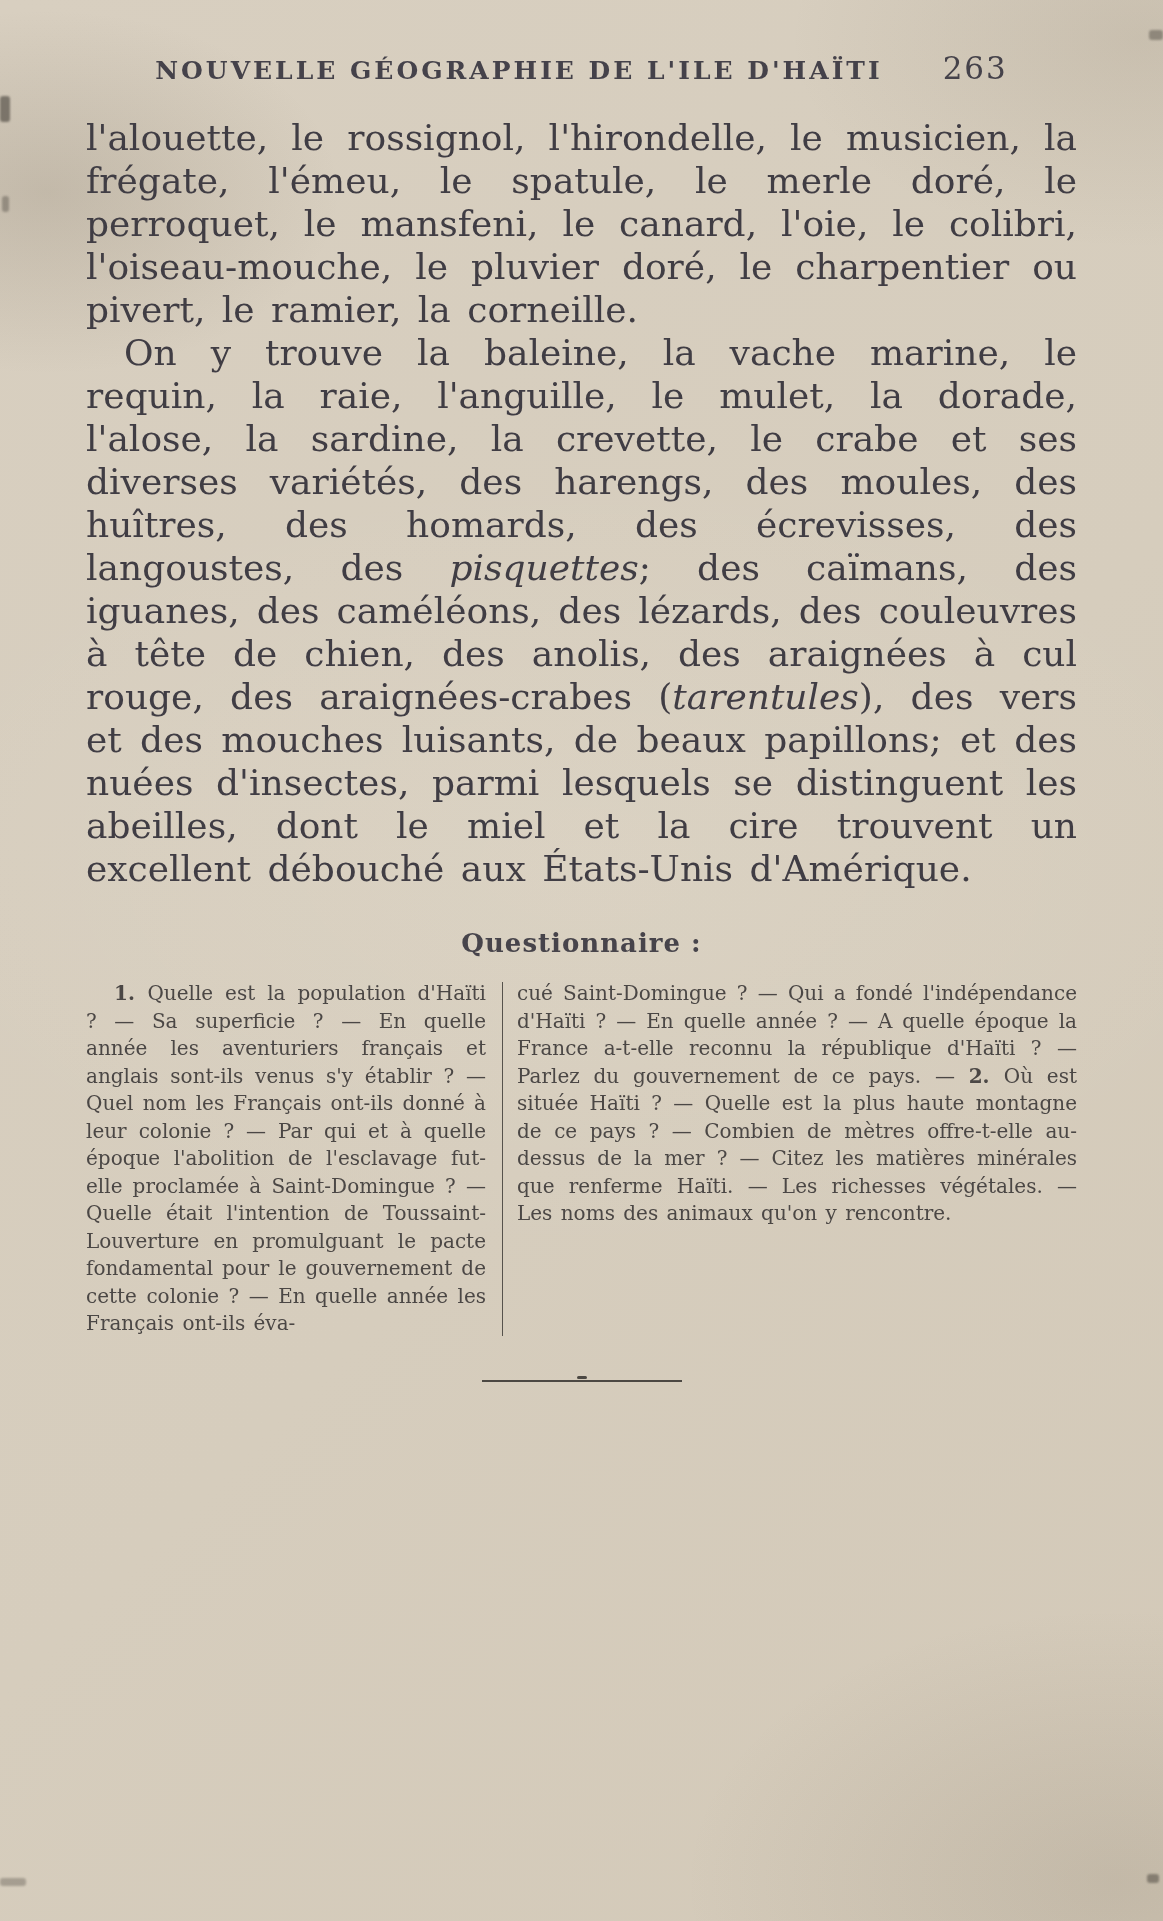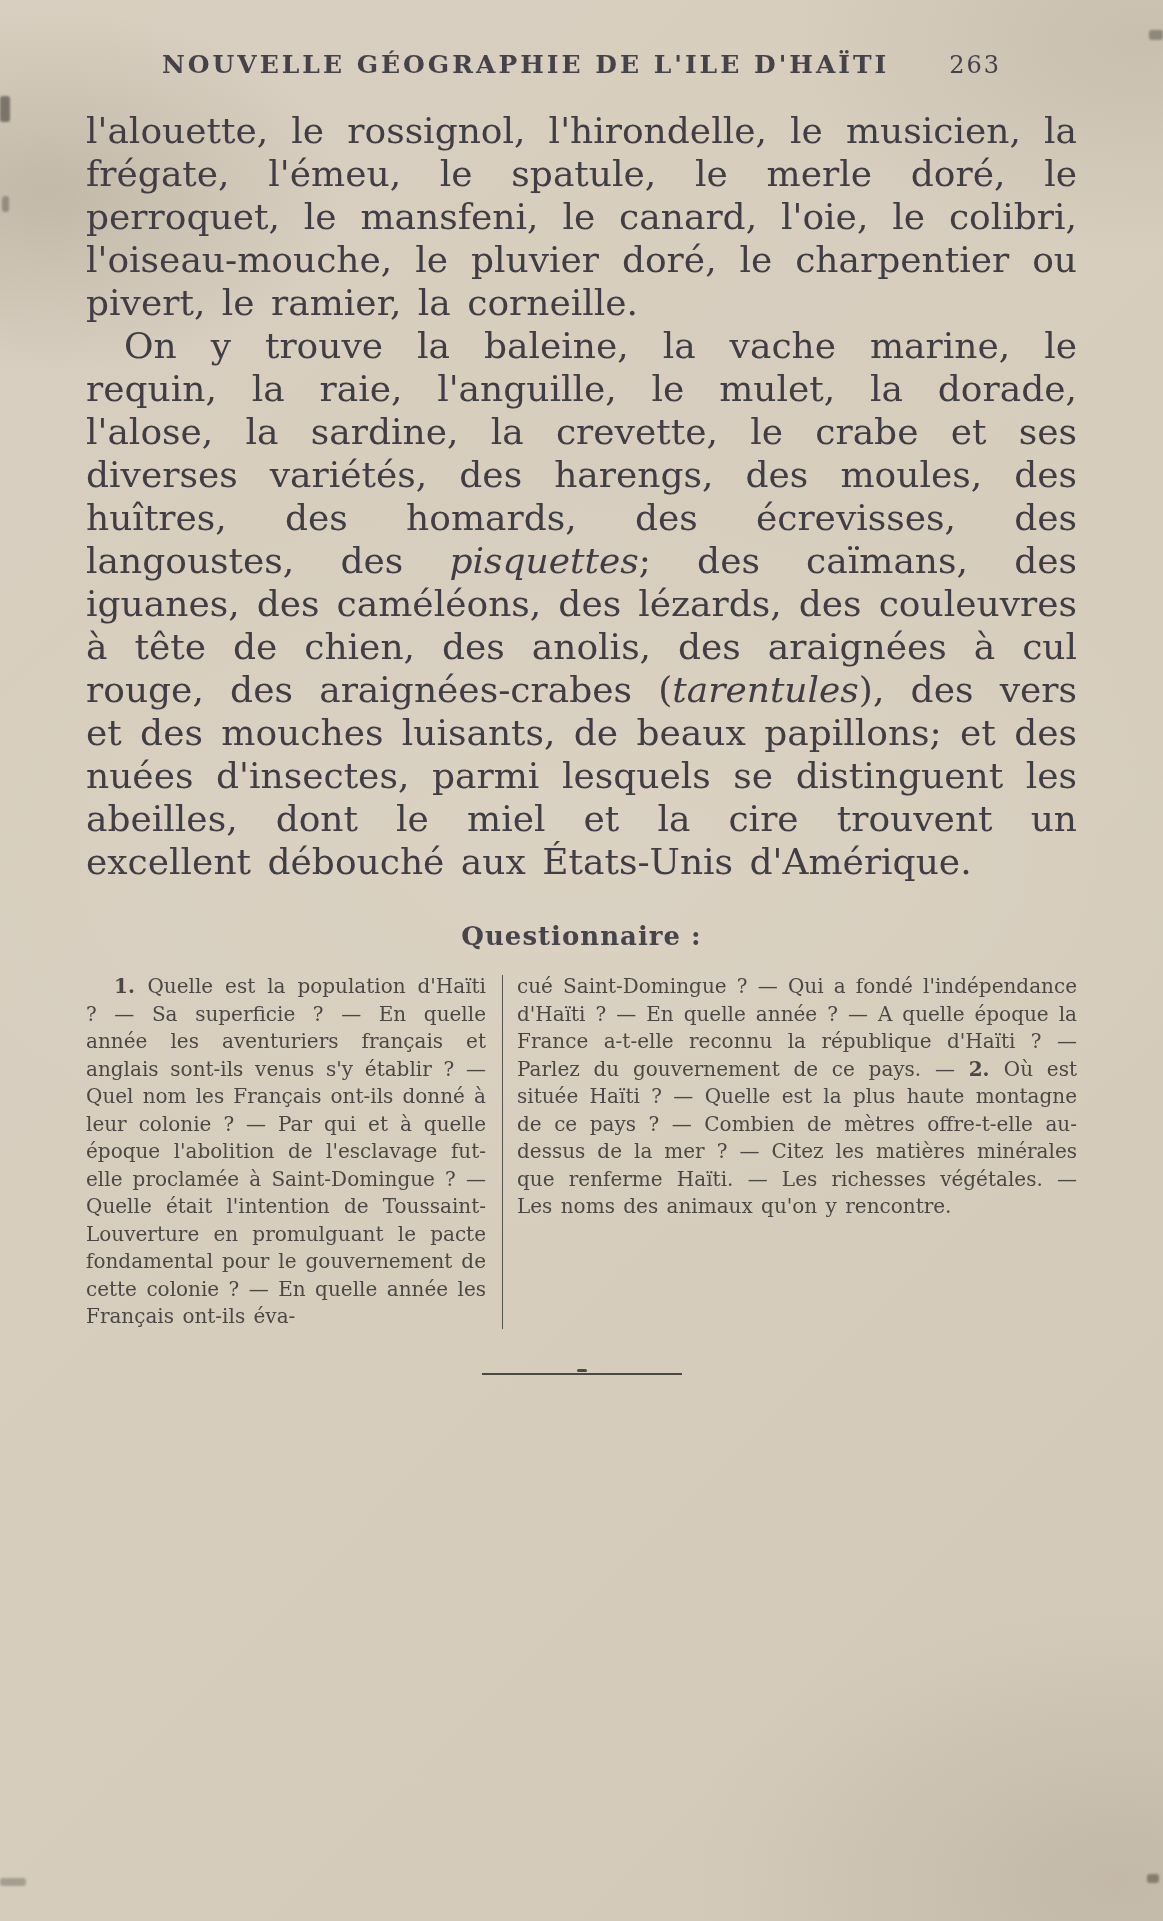--- a/index.html
+++ b/index.html
@@ -32,21 +32,21 @@
   
   .running-head{
     display:flex;align-items:baseline;justify-content:center;gap:60px;
     margin-top:8px;margin-bottom:30px;
     color:#45424a;
   }
   .head-title{
     font-size:25px;letter-spacing:3px;font-weight:600;
     white-space:nowrap;
   }
-  .head-page{font-size:24px;letter-spacing:2px;}
+  .head-page{font-size:31px;letter-spacing:2px;}
   
   .text-block{margin-top:6px;}
   .para{
     margin:0;
     font-size:36px;line-height:43px;
     text-align:justify;
     word-spacing:5px;
     color:var(--ink);
   }
   .para.indent{text-indent:38px;}

